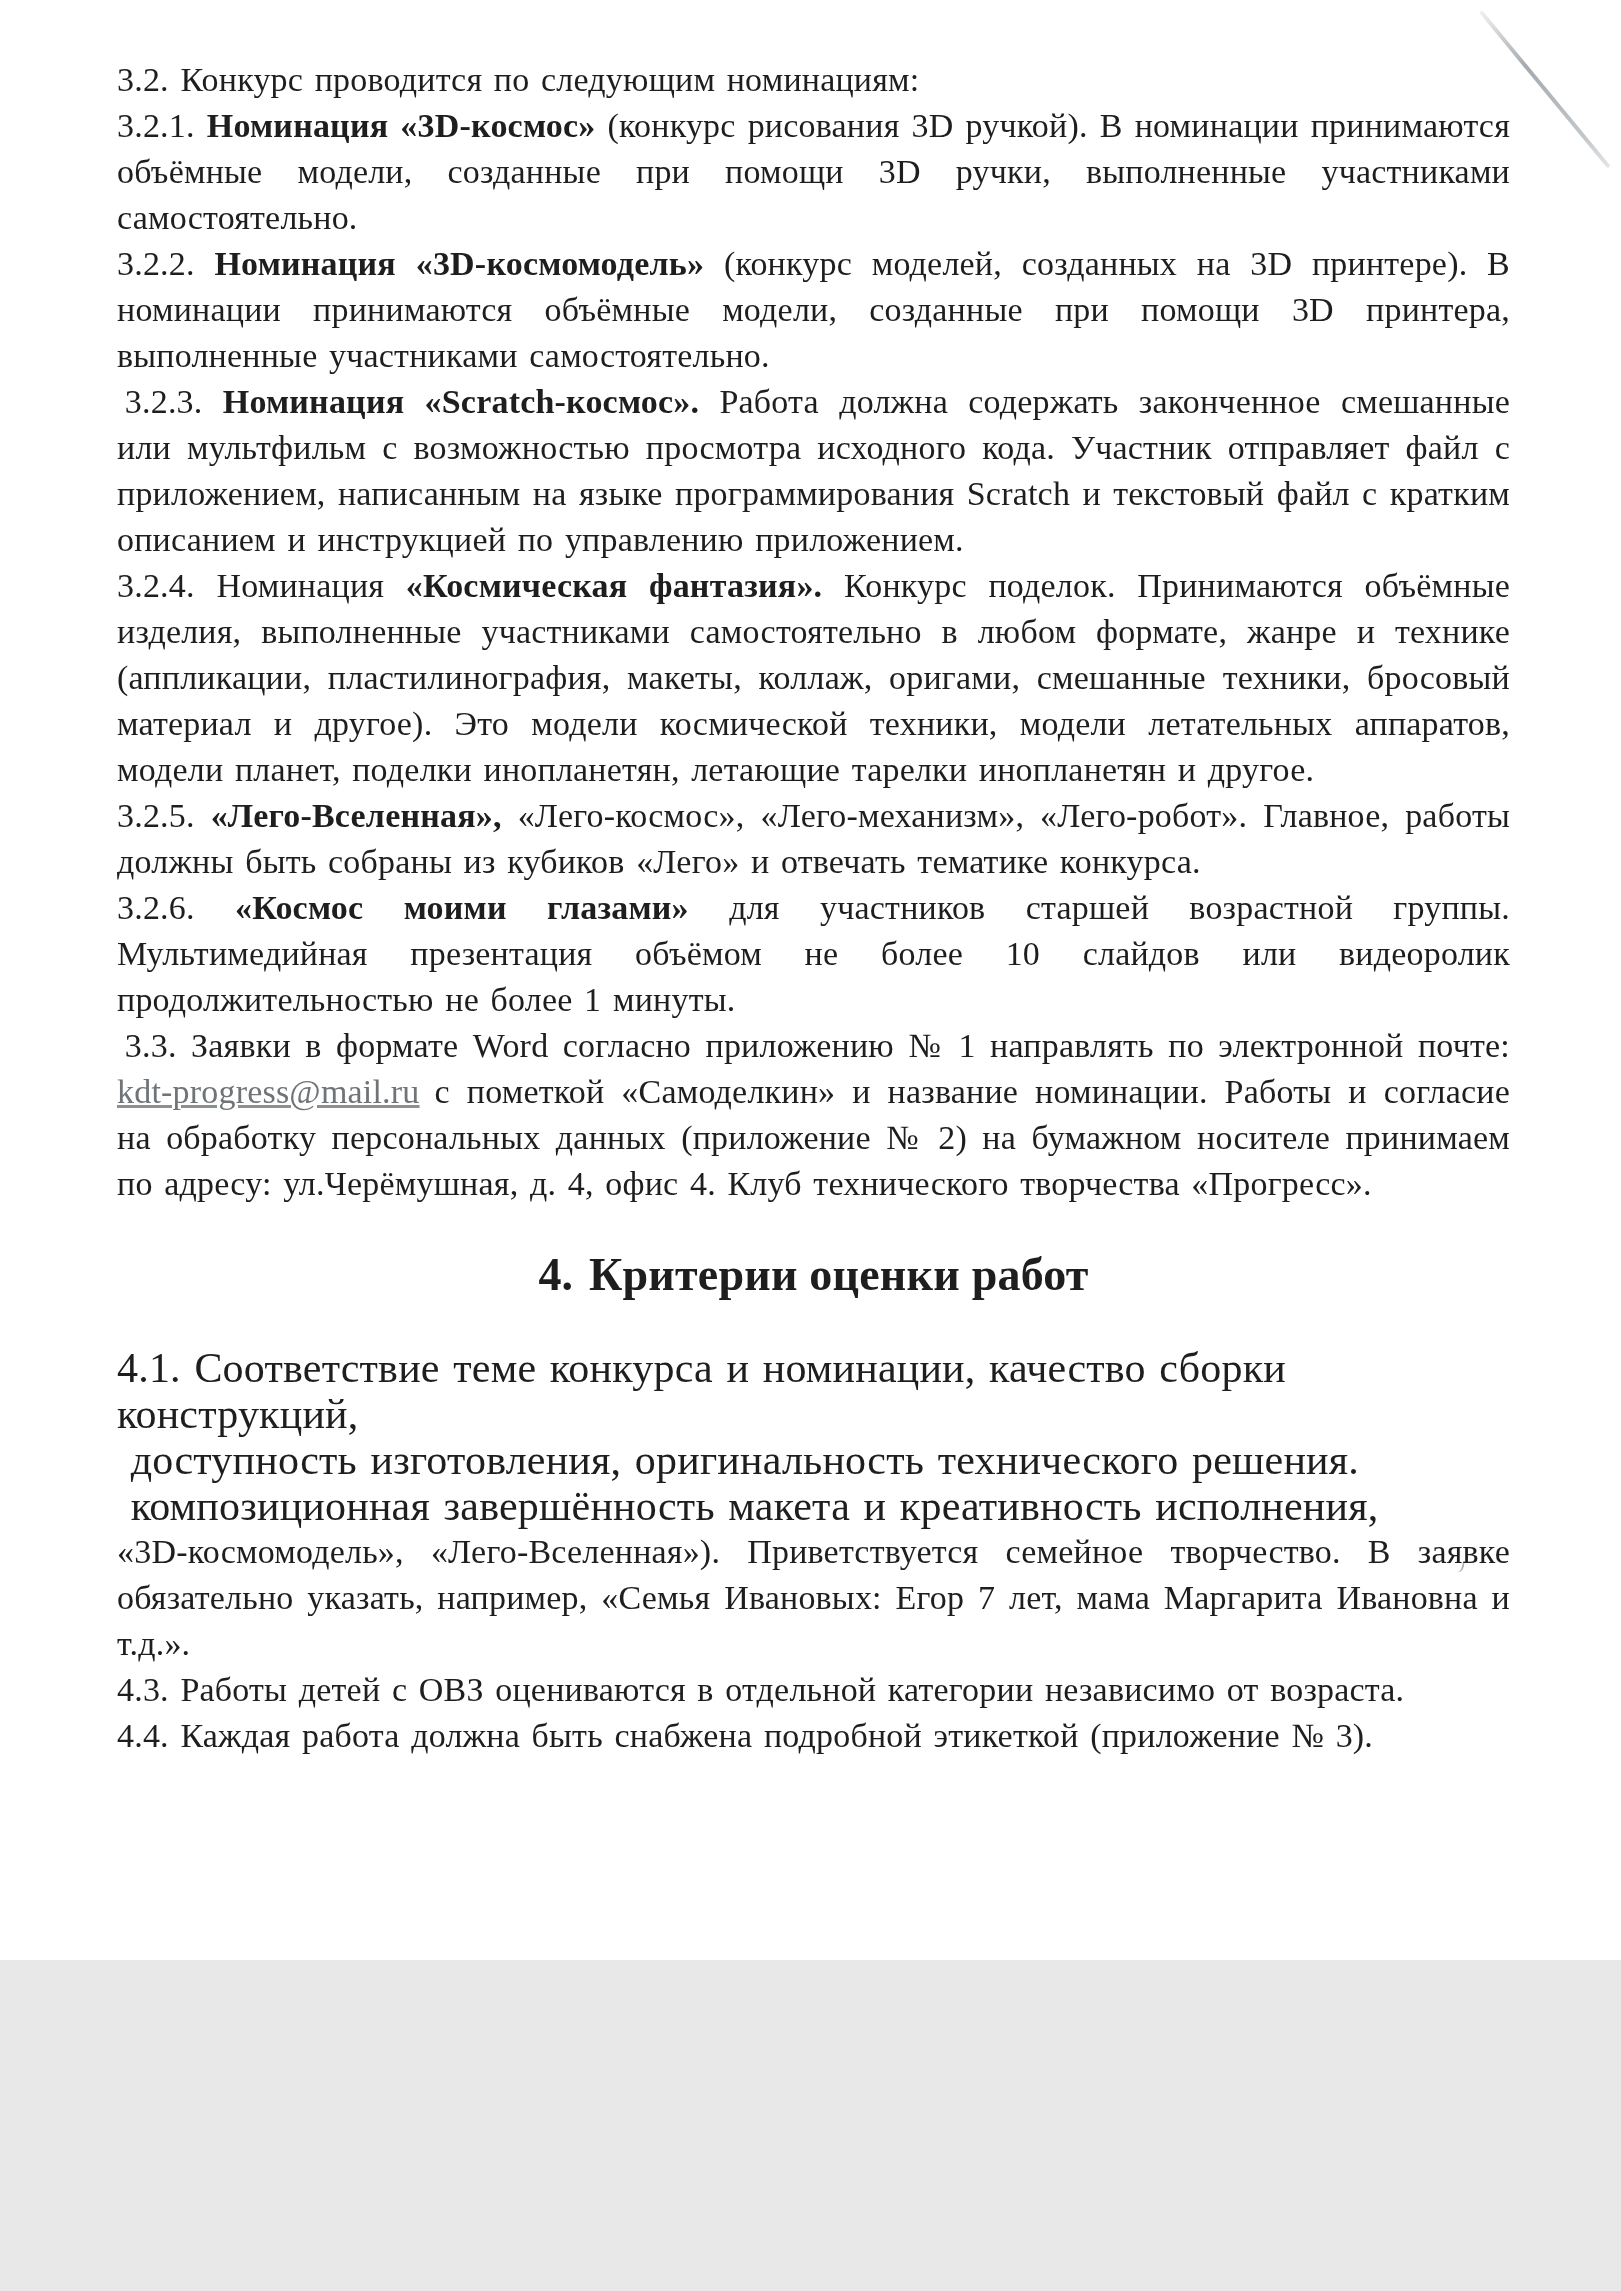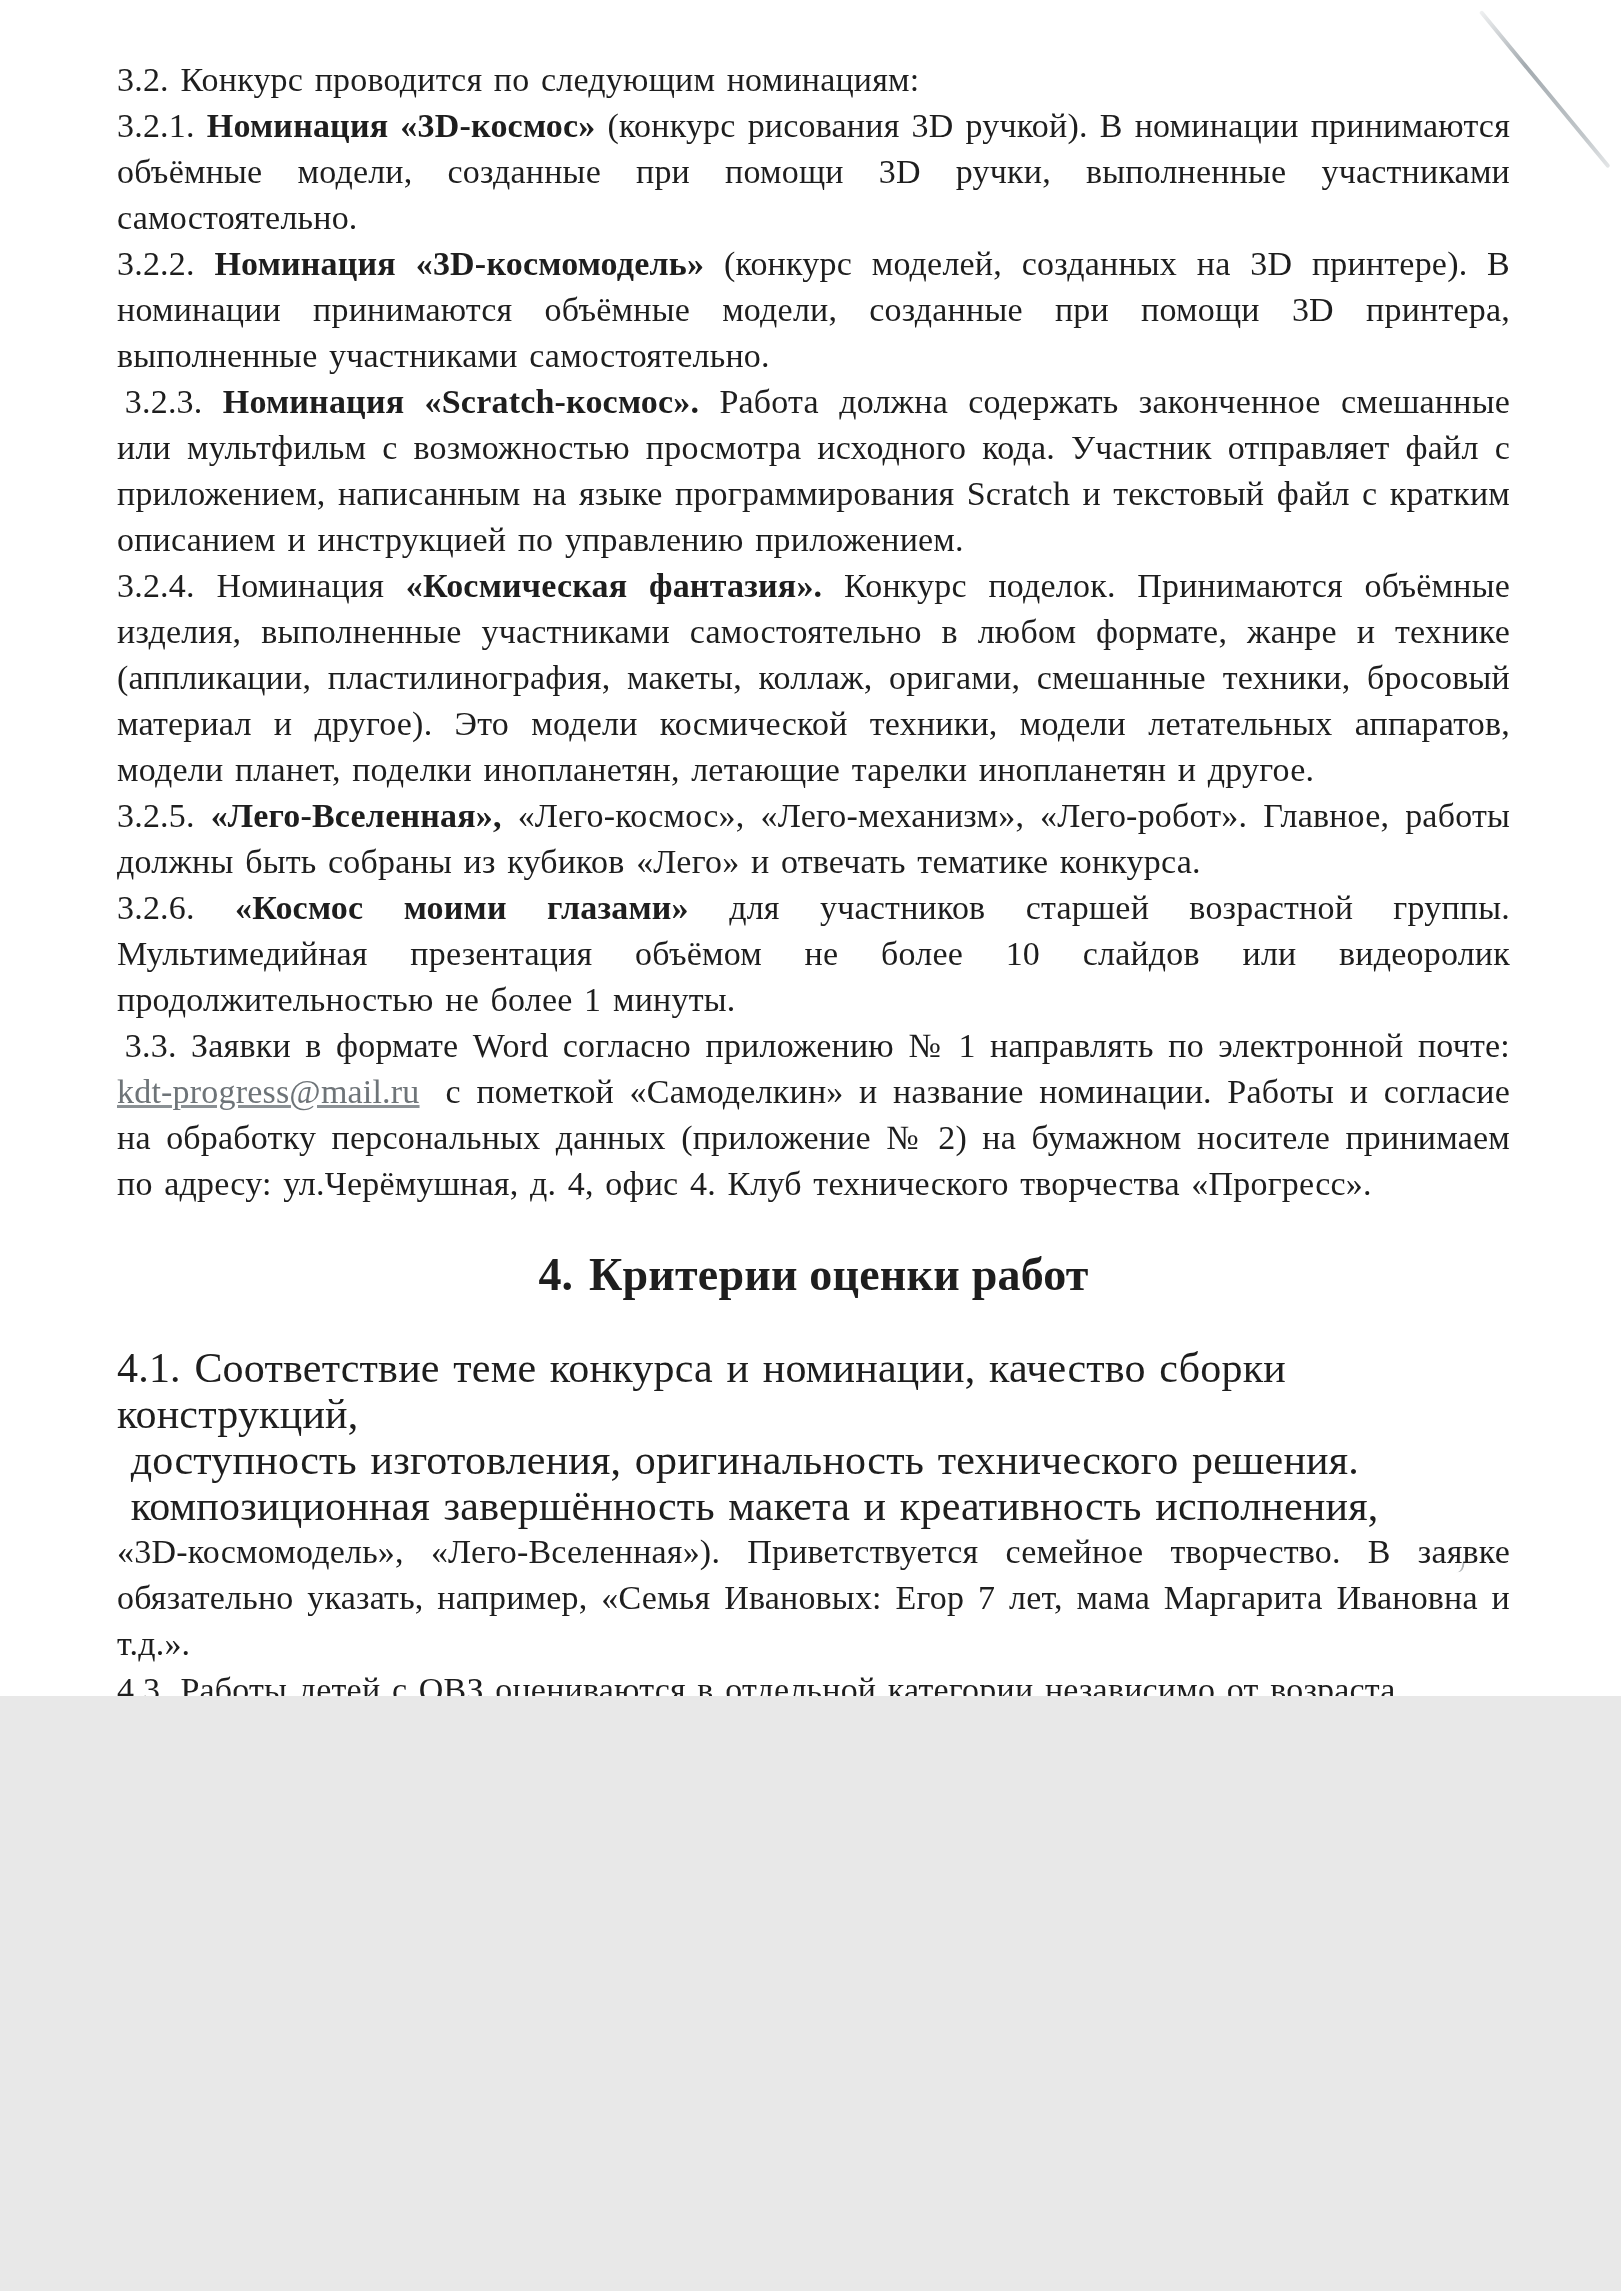--- a/index.html
+++ b/index.html
@@ -1,19 +1,19 @@
 <!DOCTYPE html>
 <html lang="ru"><head>
 <meta charset="utf-8">
 <style>
   html,body{margin:0;padding:0;background:#e8e8e8;}
   .page{
     position:relative;
     width:1621px;
-    height:1696px;
+    height:1960px;
     background:#ffffff;
     overflow:hidden;
     font-family:"Liberation Serif","DejaVu Serif",serif;
     color:#1e1e1e;
     margin:0 auto;
   }
   .content{
     position:absolute;
     left:117px;
     top:57px;
@@ -39,21 +39,21 @@
     font-weight:bold;
     text-align:center;
     margin:45px 0 47px 0;
     letter-spacing:0.2px;
   }
   .sec-heading .num{margin-right:15.7px;}
   .email-link{
     color:#6e7478;
     text-decoration:underline;
     text-decoration-color:#8a9094;
-    margin-right:26px;
+    margin-right:15px;
     cursor:pointer;
   }
   .artifact-line{
     position:absolute;
     left:1482px;
     top:9.8px;
     width:202px;
     height:3.9px;
     border-radius:2.9px;
     background:linear-gradient(to right,

